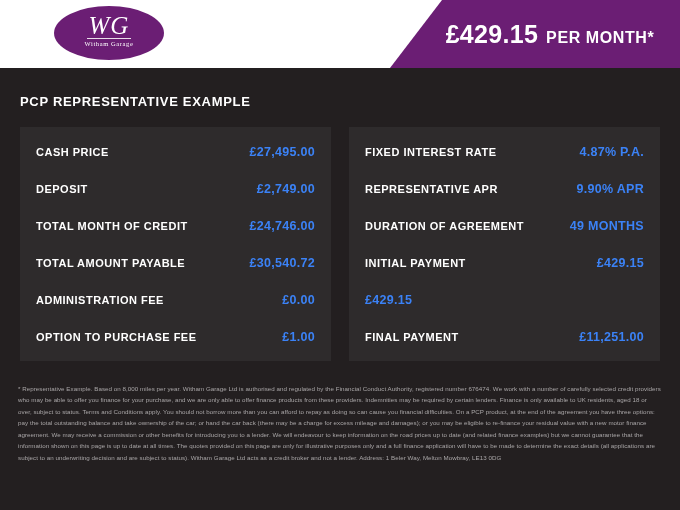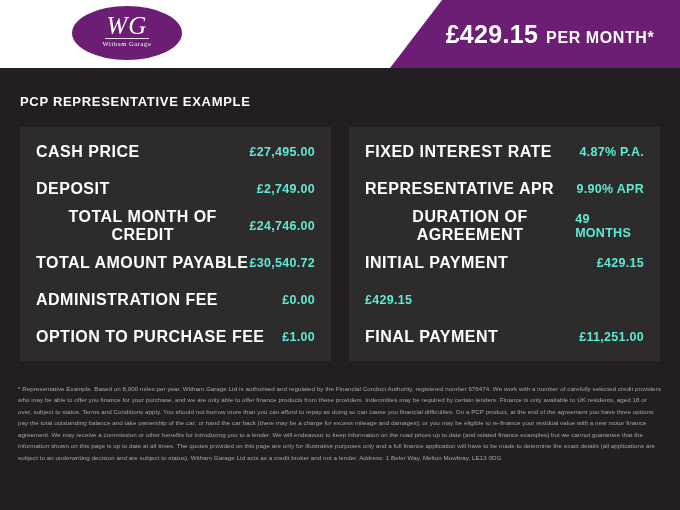--- a/index.html
+++ b/index.html
@@ -22,21 +22,21 @@
 
   
   .header {
     position: relative;
     height: 68px;
     background: #ffffff;
     overflow: hidden;
   }
   .logo-wrap {
     position: absolute;
-    left: 72px;
+    left: 54px;
     top: 4px;
     width: 110px;
     height: 58px;
   }
   .logo-ellipse {
     position: absolute;
     left: 0;
     top: 2px;
     width: 110px;
     height: 54px;
@@ -129,27 +129,26 @@
   }
   .row {
     display: flex;
     align-items: center;
     justify-content: space-between;
     height: 37px;
     padding: 0 16px;
   }
   .row-label {
     color: #ffffff;
-    font-size: 16px;
+    font-size: 11px;
     font-weight: bold;
     letter-spacing: 0.5px;
-    text-align: center;
   }
   .row-value {
-    color: #5eead4;
+    color: #3b82f6;
     font-size: 12.5px;
     font-weight: bold;
     letter-spacing: 0.3px;
   }
 
   
   .disclaimer {
     color: #a9a6a7;
     font-size: 6.2px;
     line-height: 1.85;

